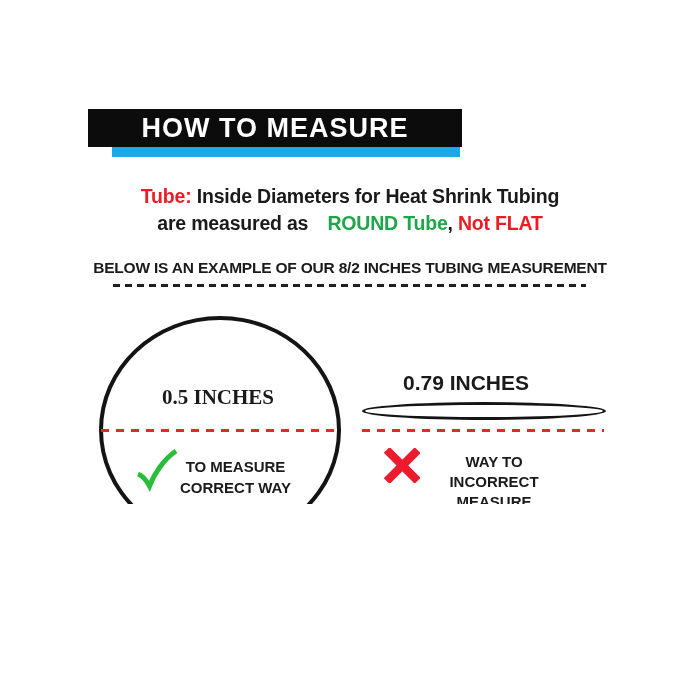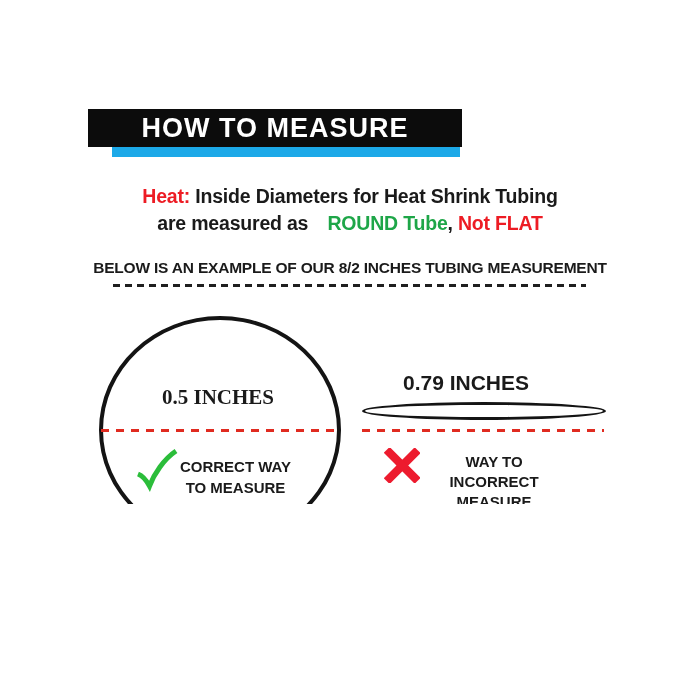--- a/index.html
+++ b/index.html
@@ -56,38 +56,38 @@
 <body>
 
 <div id="canvas">
 
   <div class="banner-black">
     <span class="banner-title">HOW TO MEASURE</span>
   </div>
   <div class="banner-underline"></div>
 
   <div class="note-block">
-    <div><span class="note-red">Heat:</span><span class="note-black"> Inside Diameters for Heat Shrink Tubing</span></div>
+    <div><span class="note-red">Tube:</span><span class="note-black"> Inside Diameters for Heat Shrink Tubing</span></div>
     <div><span class="note-black">are measured as </span><span class="note-green">ROUND Tube</span><span class="note-black">, </span><span class="note-red">Not FLAT</span></div>
   </div>
 
   <div class="example-heading">BELOW IS AN EXAMPLE OF OUR 8/2 INCHES TUBING MEASUREMENT</div>
   <div class="rule-dashed"></div>
 
   <div class="tube-circle"></div>
   <div class="measure-left">0.5 INCHES</div>
   <div class="dash-red dash-left"></div>
   <div class="check-wrap">
     <svg width="46" height="46" viewBox="0 0 46 46">
       <path d="M5 26 C9 27.5 13.5 32.5 16.5 38 C21 26 31 11 43 3" fill="none" stroke="#2BBD3A" stroke-width="5" stroke-linejoin="miter"></path>
     </svg>
   </div>
   <div class="caption-left">
+    <span class="cap-line">TO MEASURE</span>
     <span class="cap-line">CORRECT WAY</span>
-    <span class="cap-line">TO MEASURE</span>
   </div>
 
   <div class="measure-right">0.79 INCHES</div>
   <div class="tube-flat"></div>
   <div class="dash-red dash-right"></div>
   <div class="x-wrap">
     <svg width="36" height="35" viewBox="0 0 40 40">
       <g fill="#ED1B2E">
         <rect x="15.5" y="-5" width="9.5" height="50" transform="rotate(45 20 20)"></rect>
         <rect x="15.5" y="-5" width="9.5" height="50" transform="rotate(-45 20 20)"></rect>

